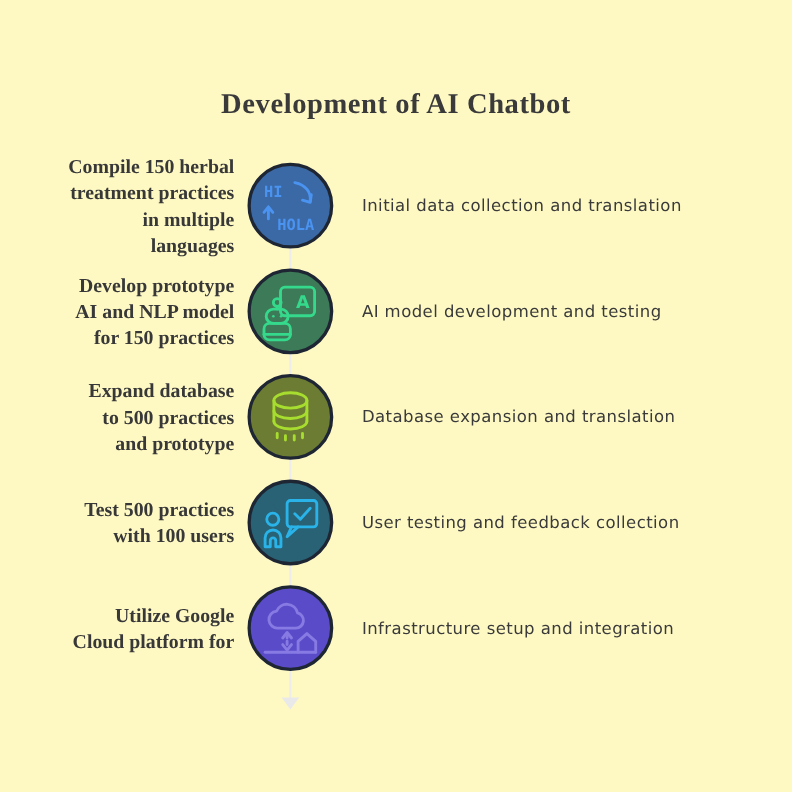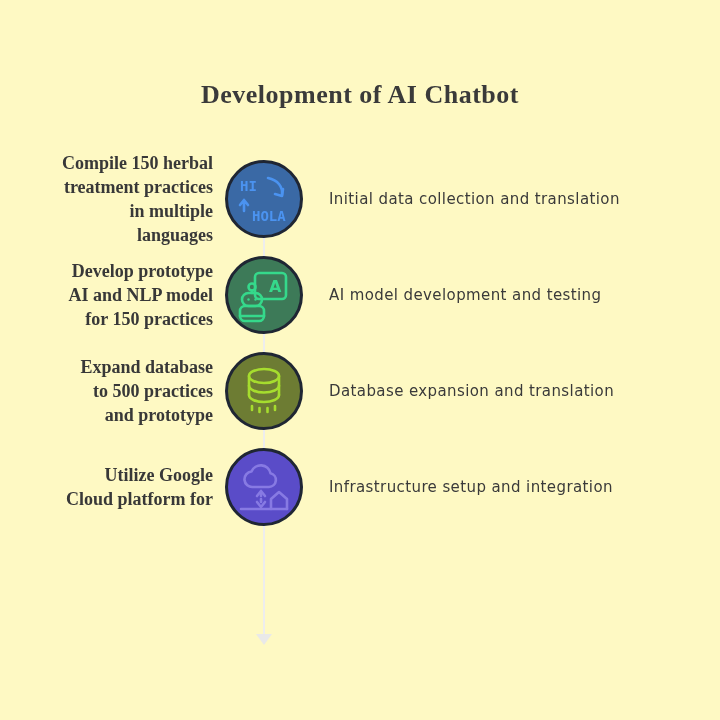--- a/index.html
+++ b/index.html
@@ -23,21 +23,21 @@
     background:#ededed;
   }
   .timeline-arrowhead{
     position:absolute;left:256px;top:634px;
     width:0;height:0;
     border-left:8px solid transparent;
     border-right:8px solid transparent;
     border-top:11px solid #e9e9e9;
   }
   .rows{
-    position:absolute;top:139px;left:0;width:720px;margin-top:12px;
+    position:absolute;top:139px;left:0;width:720px;
   }
   .step-row{
     height:96px;
     display:grid;
     grid-template-columns:213px 102px 1fr;
     align-items:center;
   }
   .step-label{
     text-align:right;
     font-weight:bold;
@@ -123,20 +123,36 @@
             <ellipse cx="36" cy="21" rx="15" ry="7" fill="none" stroke="#a6dd2e" stroke-width="2.6" stroke-linecap="round" stroke-linejoin="round"></ellipse>
             <path d="M21 21 V40 M51 21 V40" fill="none" stroke="#a6dd2e" stroke-width="2.6" stroke-linecap="round" stroke-linejoin="round"></path>
             <path d="M21 30.5 c0 3.9 6.7 7 15 7 s15 -3.1 15 -7" fill="none" stroke="#a6dd2e" stroke-width="2.6" stroke-linecap="round" stroke-linejoin="round"></path>
             <path d="M21 40 c0 3.9 6.7 7 15 7 s15 -3.1 15 -7" fill="none" stroke="#a6dd2e" stroke-width="2.6" stroke-linecap="round" stroke-linejoin="round"></path>
             <path d="M24 51 v4 M31.5 53 v4 M39.5 53 v4 M47 51 v4" fill="none" stroke="#a6dd2e" stroke-width="2.6" stroke-linecap="round" stroke-linejoin="round"></path>
           </svg>
         </div>
     <div class="step-description">Database expansion and translation</div>
   </div>
 
+  <div class="step-row">
+    <div class="step-label">
+          <div>Test 500 practices</div>
+          <div>with 100 users</div>
+        </div>
+    <div class="step-circle" style="background: rgb(41, 98, 117); border-color: rgb(31, 38, 51);">
+          <svg width="72" height="72" viewBox="0 0 72 72">
+            <rect x="33" y="16" width="27" height="24" rx="3" fill="none" stroke="#29b3e8" stroke-width="2.6" stroke-linecap="round" stroke-linejoin="round"></rect>
+            <path d="M37 40 l-4 9 l10 -9" fill="none" stroke="#29b3e8" stroke-width="2.6" stroke-linecap="round" stroke-linejoin="round"></path>
+            <path d="M40 28 l5 5 l9 -10" fill="none" stroke="#29b3e8" stroke-width="2.6" stroke-linecap="round" stroke-linejoin="round"></path>
+            <circle cx="20" cy="33" r="5.5" fill="none" stroke="#29b3e8" stroke-width="2.6" stroke-linecap="round" stroke-linejoin="round"></circle>
+            <path d="M13 58 V50 a7.2 7.2 0 0 1 14.4 0 V58 h-4.7 v-5.5 a2.5 2.5 0 0 0 -5 0 V58 z" fill="none" stroke="#29b3e8" stroke-width="2.6" stroke-linecap="round" stroke-linejoin="round"></path>
+          </svg>
+        </div>
+    <div class="step-description">User testing and feedback collection</div>
+  </div>
 
   <div class="step-row">
     <div class="step-label">
           <div>Utilize Google</div>
           <div>Cloud platform for</div>
         </div>
     <div class="step-circle" style="background: rgb(90, 76, 200); border-color: rgb(31, 38, 51);">
           <svg width="72" height="72" viewBox="0 0 72 72">
             <path d="M25 36 h16 a7 7 0 0 0 1.5 -13.8 a10 10 0 0 0 -19 -1.7 A7 7 0 0 0 25 36 z" fill="none" stroke="#877ae3" stroke-width="2.6" stroke-linecap="round" stroke-linejoin="round"></path>
             <path d="M33 42 V54" fill="none" stroke="#877ae3" stroke-width="2.6" stroke-linecap="round" stroke-linejoin="round" stroke-dasharray="3 3"></path>

